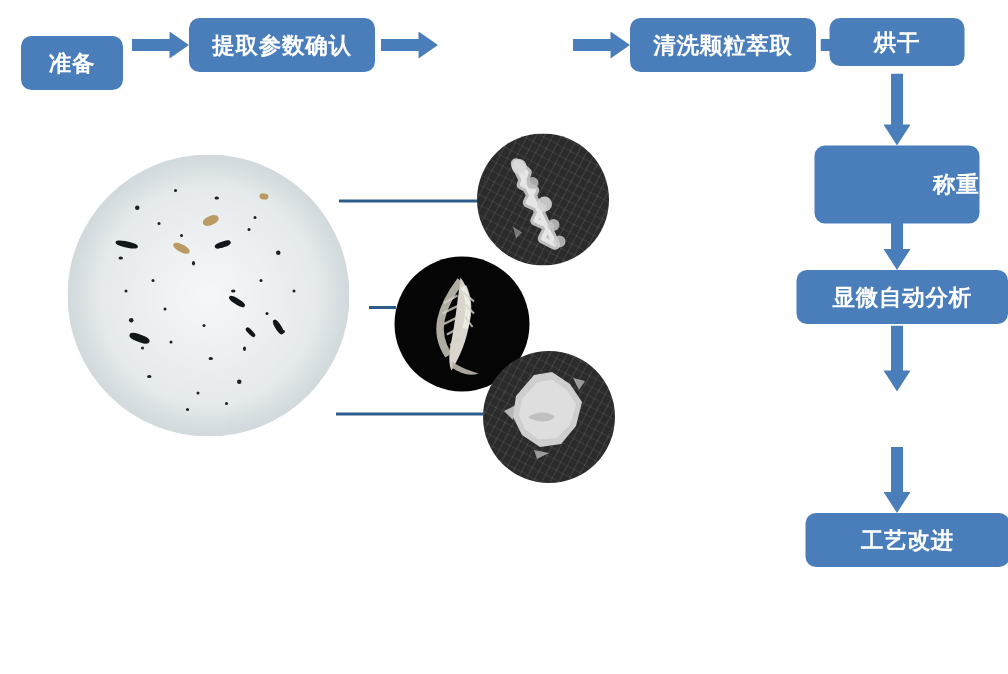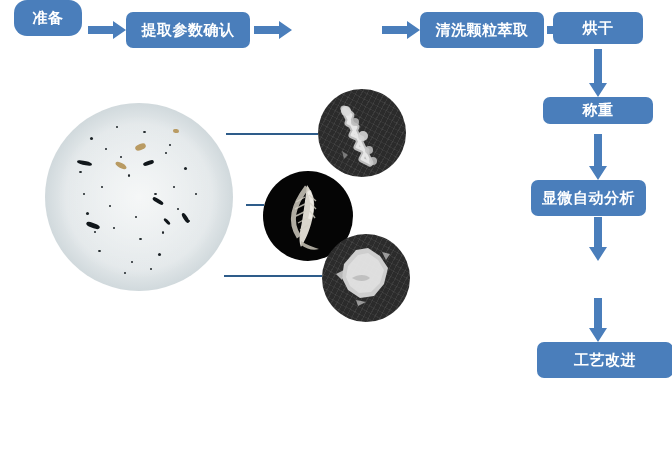--- a/index.html
+++ b/index.html
@@ -90,21 +90,21 @@
   }
   .micro-black {
     background: #050505;
   }
 </style>
 </head>
 <body>
 
 <div id="canvas">
 
-  <div class="node" style="left:14px; top:0; width:68px; height:36px;border-radius:13px;">
+  <div class="node" style="left:14px; top:24px; width:68px; height:36px;">
     <span>准备</span>
   </div>
 
   <div class="arrow-h" style="left:88px; top:21px; width:38px;">
     <svg width="38" height="18" viewBox="0 0 38 18">
       <polygon points="0,5 25,5 25,0 38,9 25,18 25,13 0,13" fill="#4A7EBB"></polygon>
     </svg>
   </div>
 
   <div class="node" style="left:126px; top:12px; width:124px; height:36px;">
@@ -137,31 +137,31 @@
   <div class="node" style="left:553px; top:12px; width:90px; height:32px;">
     <span>烘干</span>
   </div>
 
   <div class="arrow-v" style="left:589px; top:49px; width:18px; height:48px;">
     <svg width="18" height="48" viewBox="0 0 18 48">
       <polygon points="5,0 13,0 13,34 18,34 9,48 0,34 5,34" fill="#4A7EBB"></polygon>
     </svg>
   </div>
 
-  <div class="node" style="left:543px; top:97px; width:110px; height:27px;">
+  <div class="node" style="left:543px; top:97px; width:110px; height:52px;justify-content:flex-end;">
     <span>称重</span>
   </div>
 
   <div class="arrow-v" style="left:589px; top:134px; width:18px; height:46px;">
     <svg width="18" height="46" viewBox="0 0 18 46">
       <polygon points="5,0 13,0 13,32 18,32 9,46 0,32 5,32" fill="#4A7EBB"></polygon>
     </svg>
   </div>
 
-  <div class="node" style="left:531px; top:180px; width:115px; height:36px;">
+  <div class="node" style="left:531px; top:180px; width:141px; height:36px;">
     <span>显微自动分析</span>
   </div>
 
   <div class="arrow-v" style="left:589px; top:217px; width:18px; height:44px;">
     <svg width="18" height="44" viewBox="0 0 18 44">
       <polygon points="5,0 13,0 13,30 18,30 9,44 0,30 5,30" fill="#4A7EBB"></polygon>
     </svg>
   </div>
 
 

